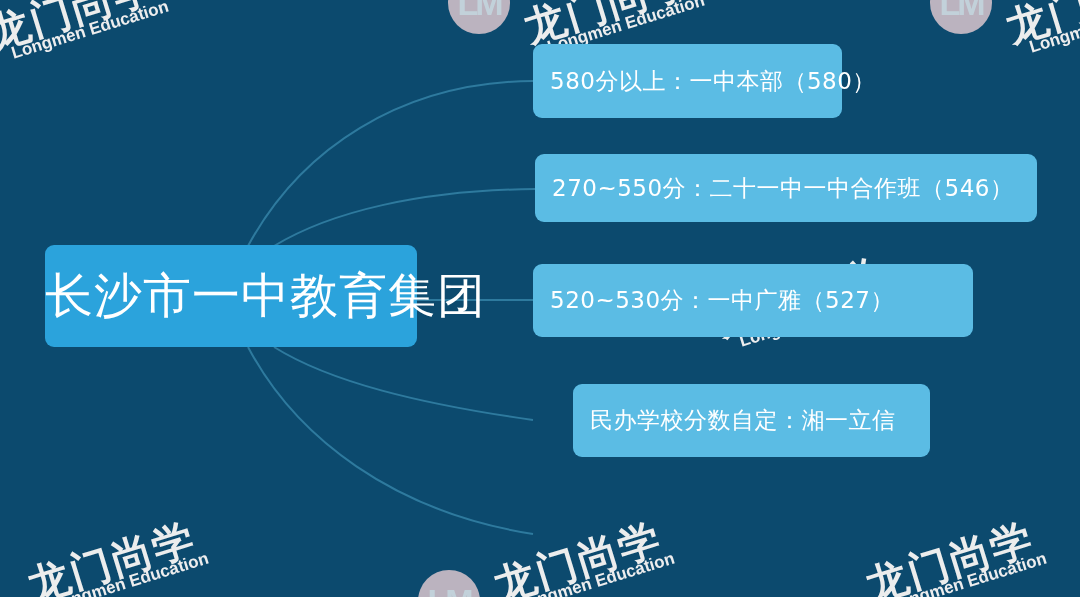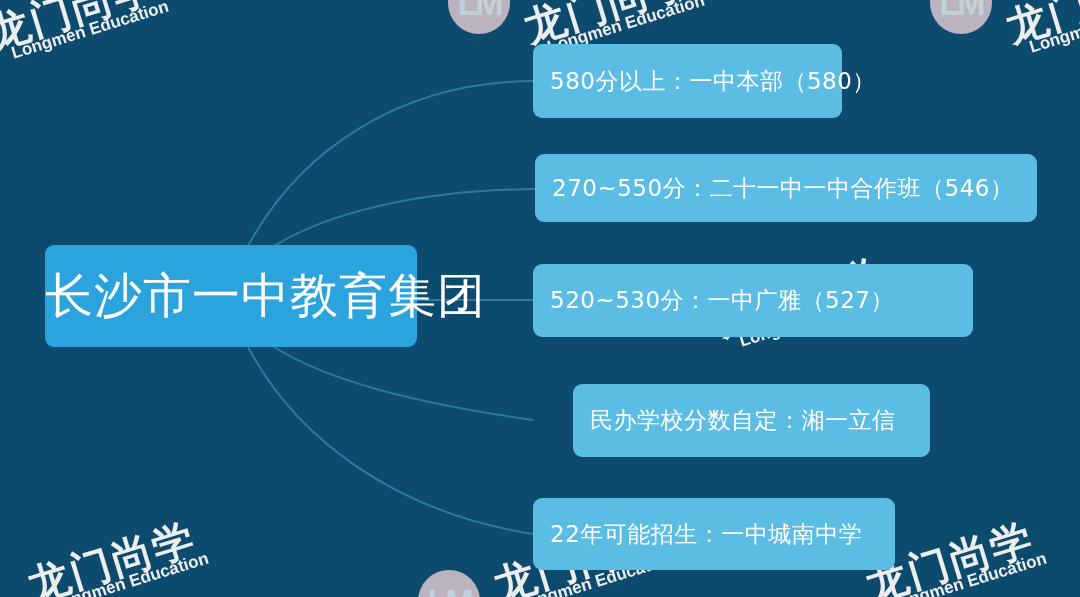--- a/index.html
+++ b/index.html
@@ -162,15 +162,14 @@
       <path id="conn-4" d="M 248 347 C 296 438 394 512 533 534"></path>
     </g>
   </svg>
 
   <div class="node node-root" id="node-root" style="left: 45px; top: 245px; width: 372px; height: 102px; background: rgb(43, 163, 220); color: rgb(255, 255, 255);">长沙市一中教育集团</div>
 
   <div class="node node-leaf" id="node-0" style="left: 533px; top: 44px; width: 309px; height: 74px; background: rgb(91, 188, 228);">580分以上：一中本部（580）</div>
   <div class="node node-leaf" id="node-1" style="left: 535px; top: 154px; width: 502px; height: 68px; background: rgb(91, 188, 228);">270~550分：二十一中一中合作班（546）</div>
   <div class="node node-leaf" id="node-2" style="left: 533px; top: 264px; width: 440px; height: 73px; background: rgb(91, 188, 228);">520~530分：一中广雅（527）</div>
   <div class="node node-leaf" id="node-3" style="left: 533px; top: 384px; width: 357px; height: 73px; background: rgb(91, 188, 228); margin-left: 40px;">民办学校分数自定：湘一立信</div>
-  <div class="node node-leaf" id="node-4" style="left: 533px; top: 498px; width: 362px; height: 72px; background: rgb(91, 188, 228);">22年可能招生：一中城南中学</div>
 
 </div>
 
 </body></html>

